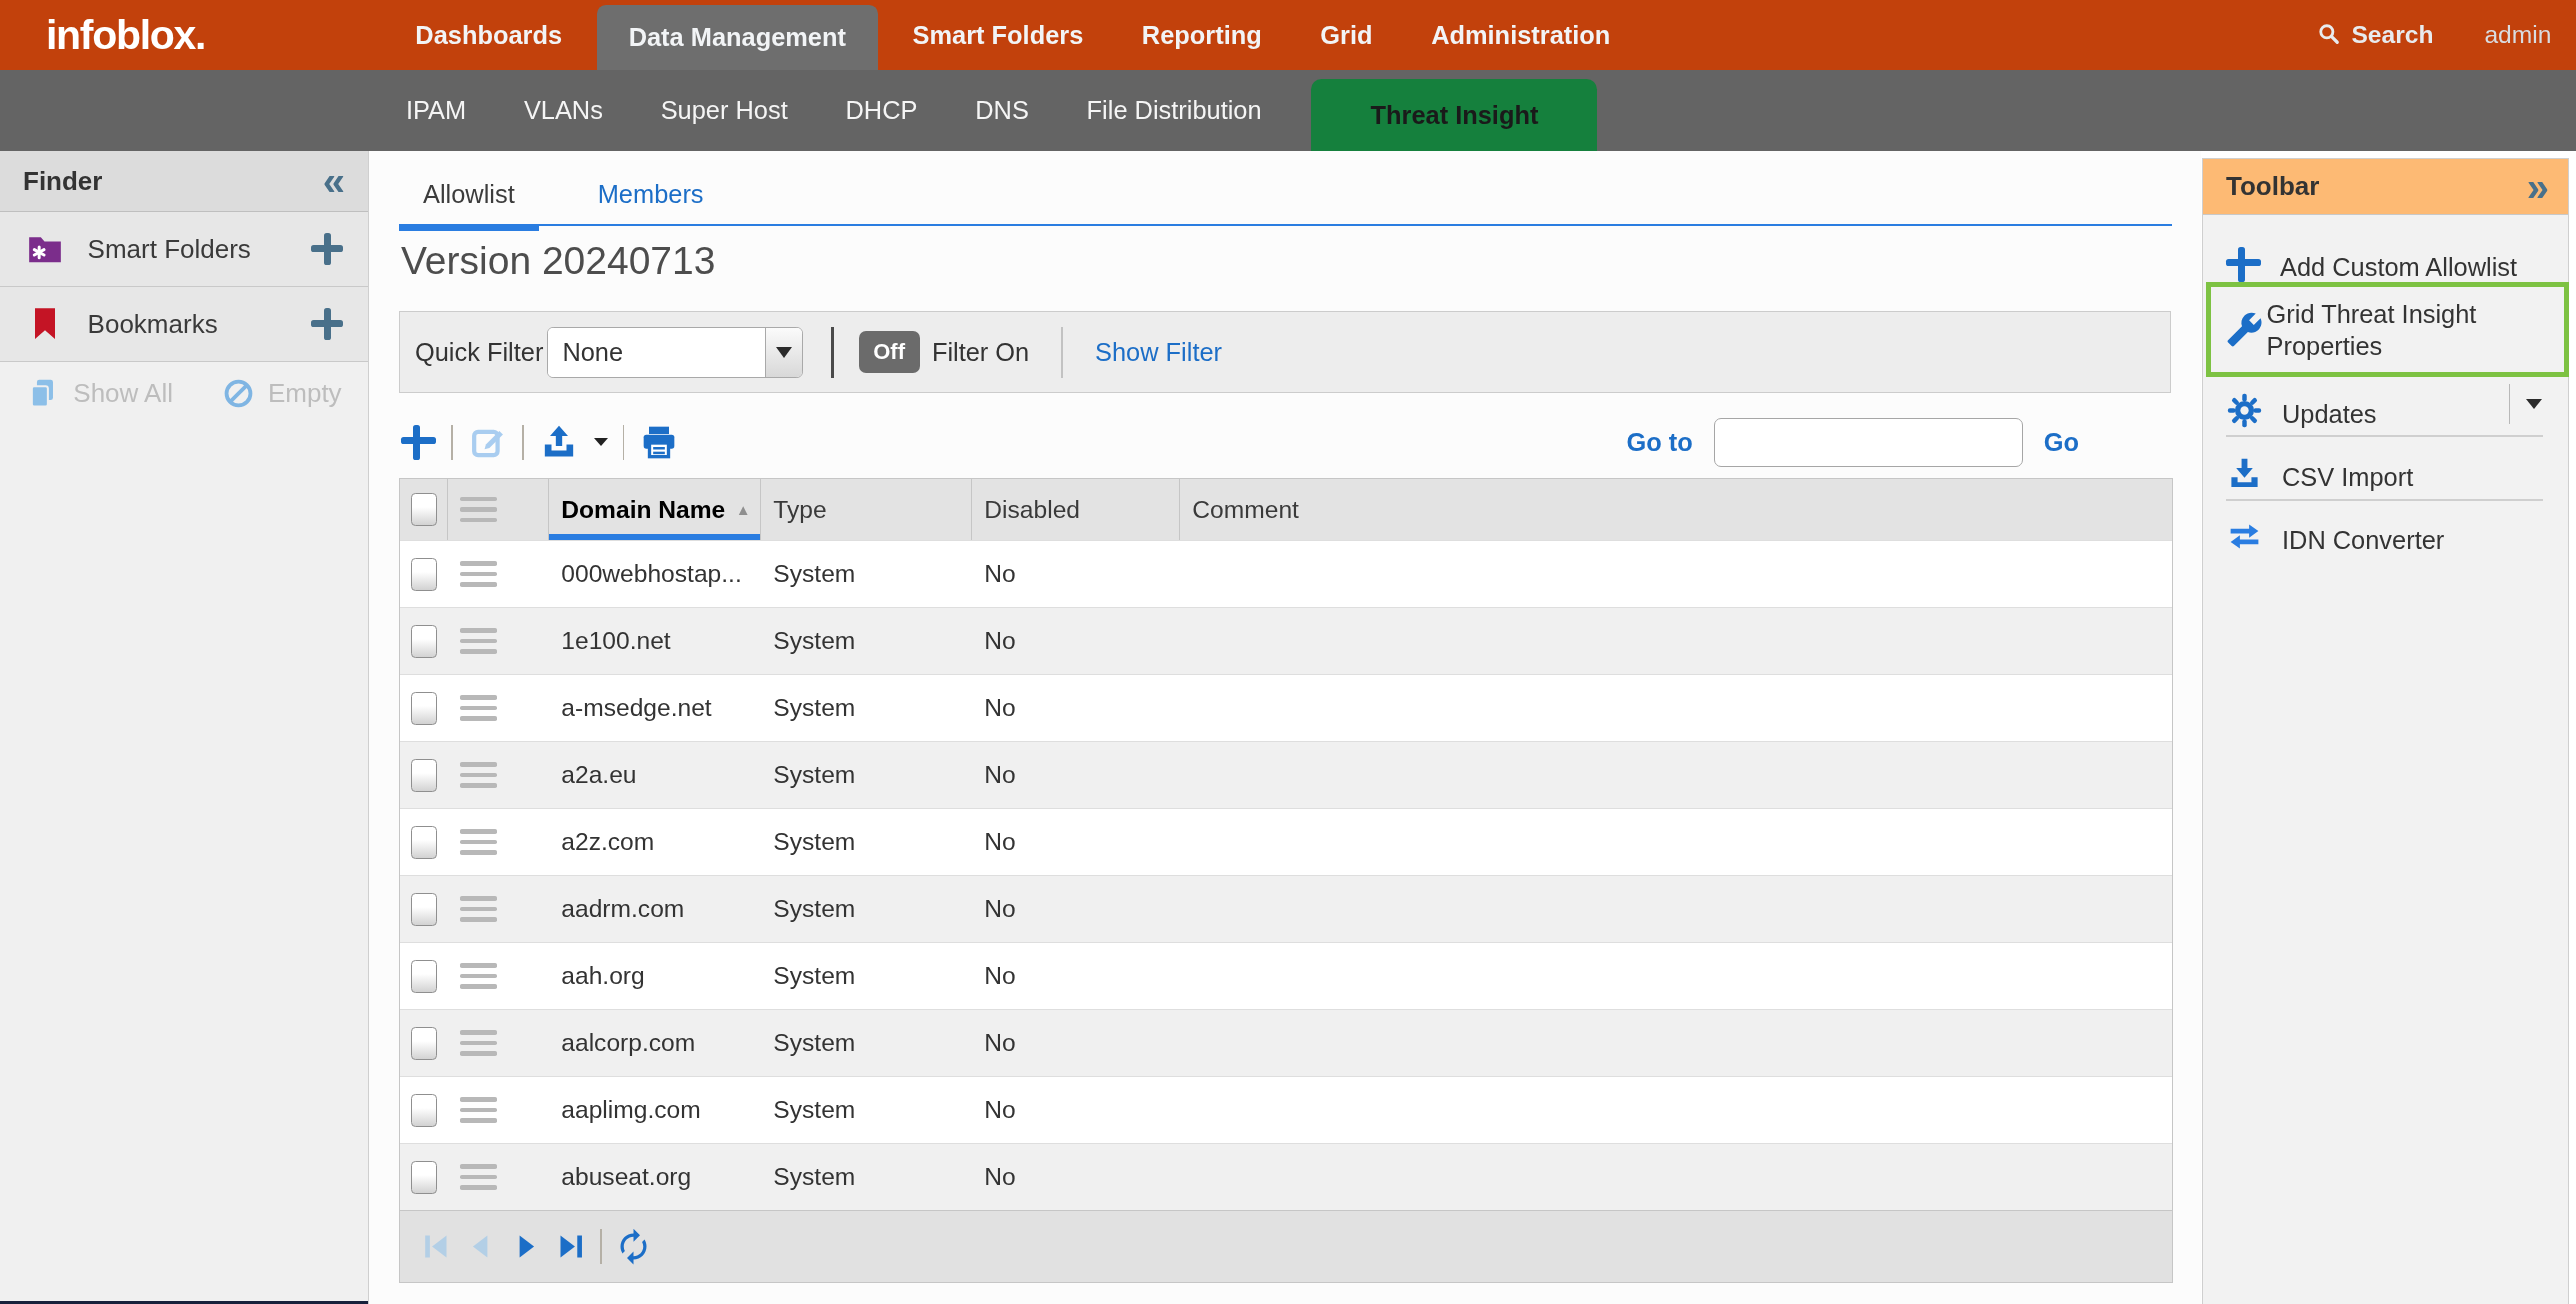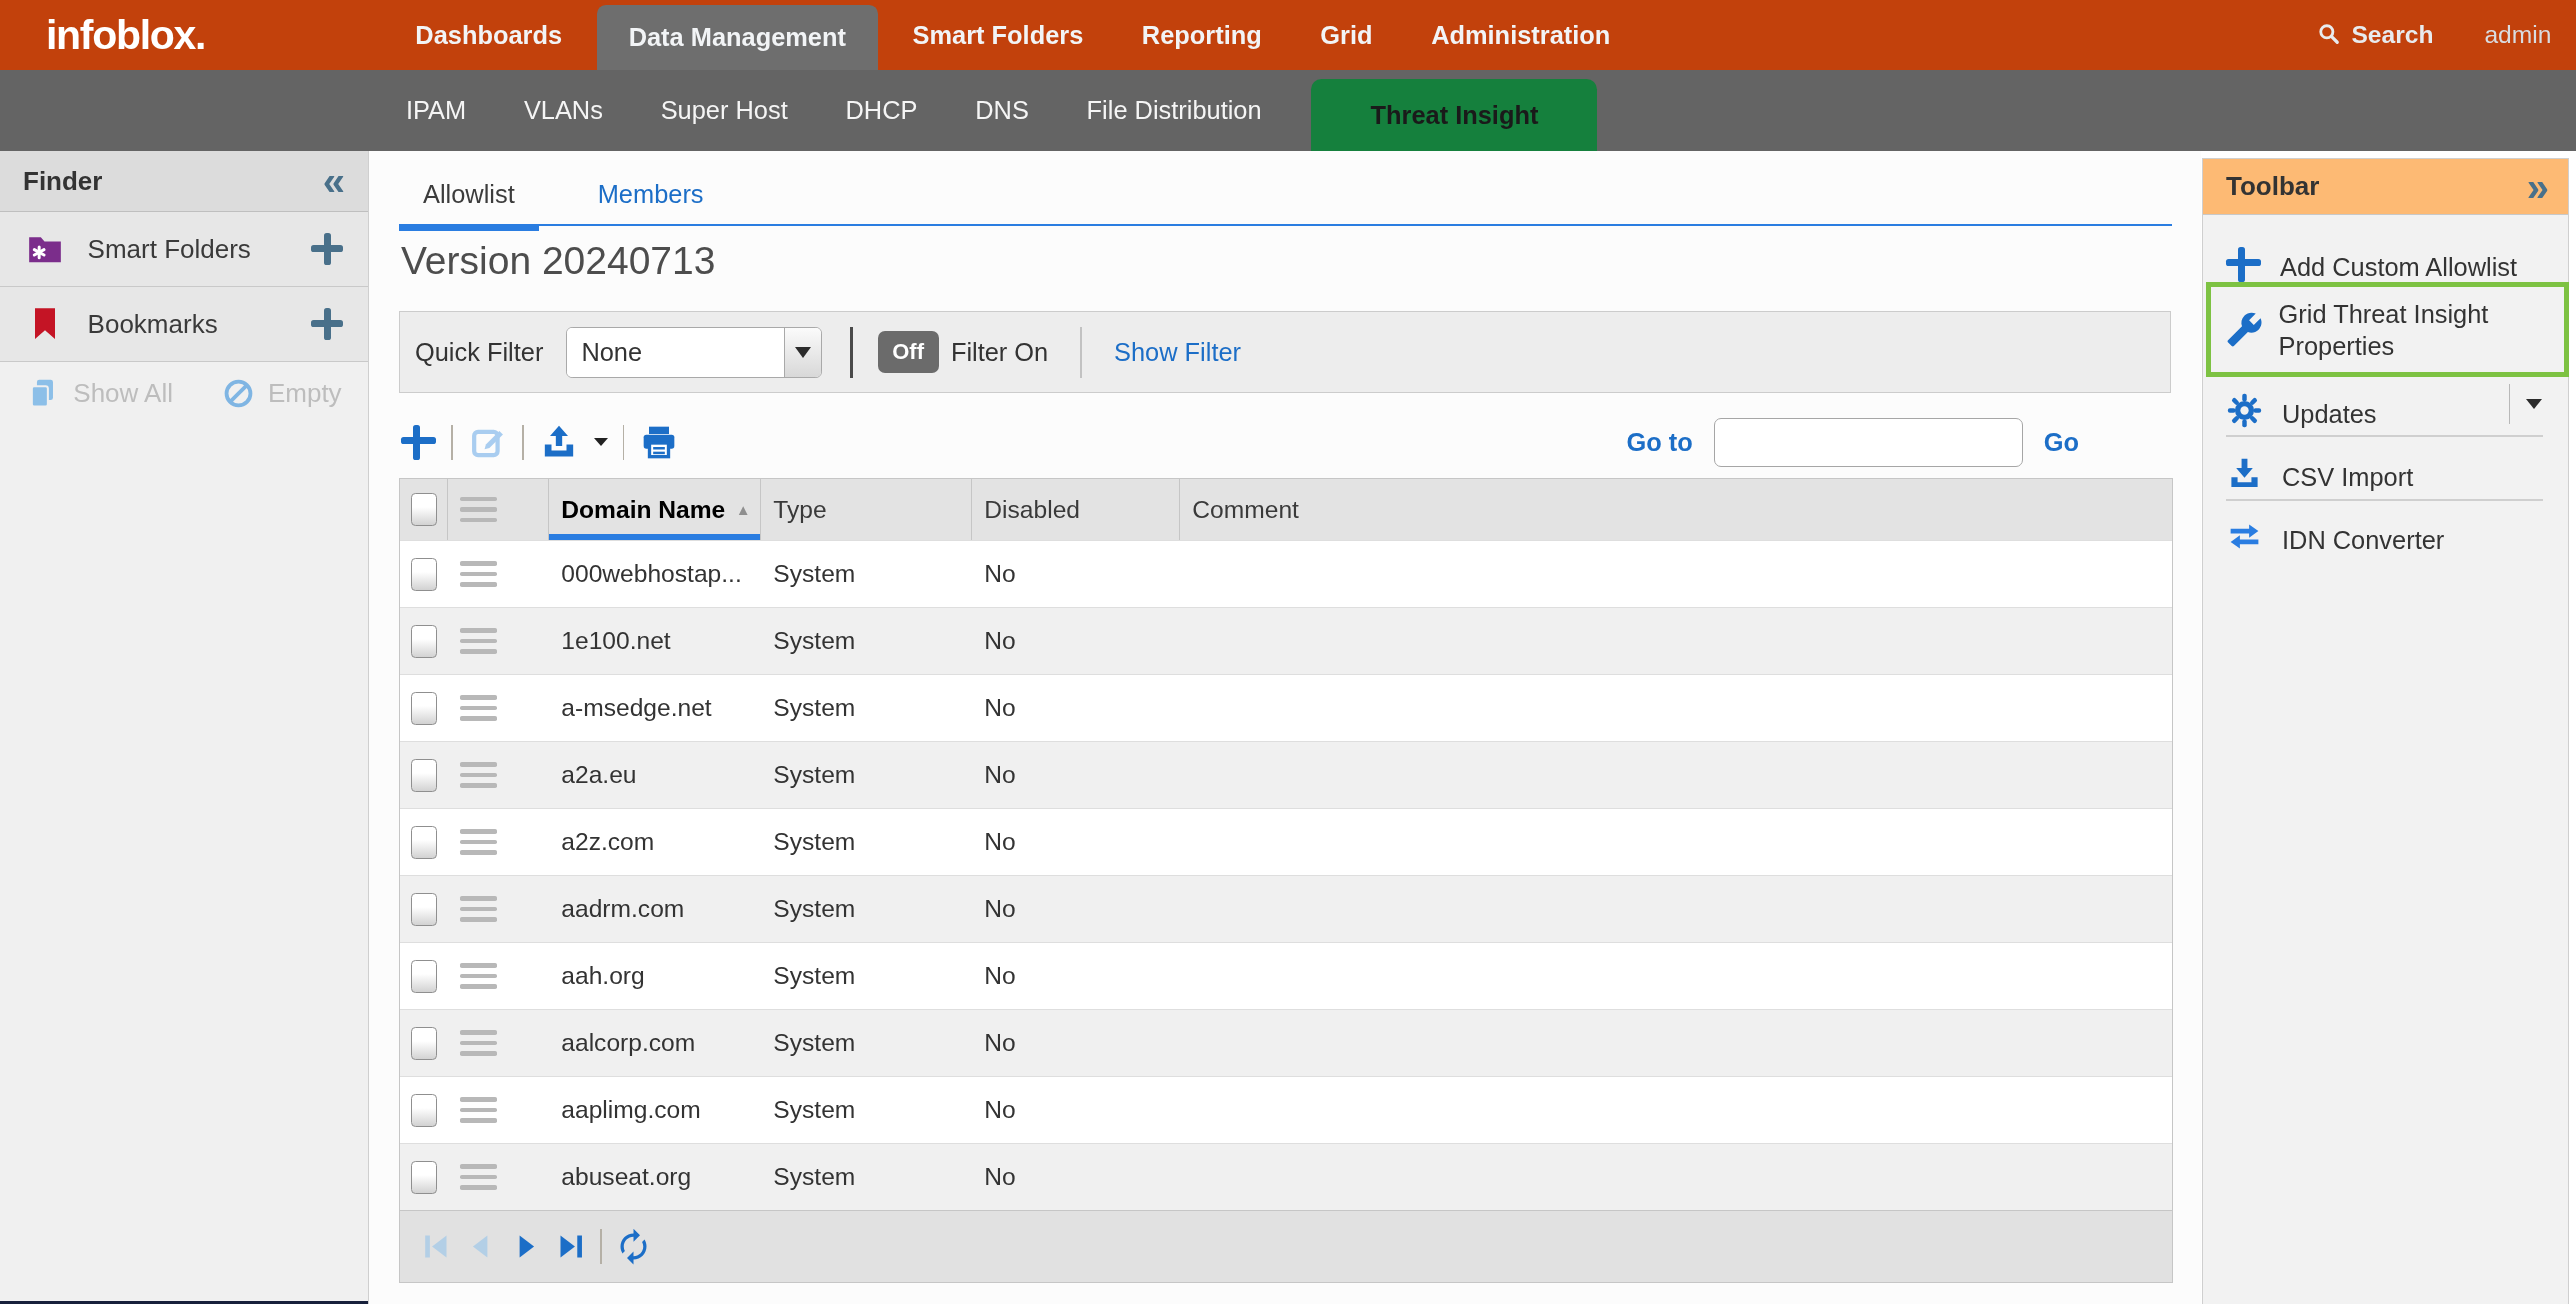--- a/index.html
+++ b/index.html
@@ -69,21 +69,21 @@
   .tab.active::after { content: ""; position: absolute; left: 0; right: 0; bottom: -4.4px;
     height: 6.1px; background: #2a7de1; }
   .tab.link { color: #1c6ec7; margin-left: 35px; }
   .page-title { position: absolute; left: 32px; top: 88px; font-size: 39px;
     font-weight: 400; color: #4d4d4d; }
 
   .filter-panel { position: absolute; left: 30px; top: 160px; width: 1772px; height: 82px;
     background: #ededed; border: 0.9px solid #cccccc; display: flex; align-items: center;
     padding-left: 15px; }
   .qf-label { font-size: 25.4px; color: #333; }
-  .qf-select { margin-left: 23px; width: 256px; height: 51px; display: flex;
+  .qf-select { margin-left: 4px; width: 256px; height: 51px; display: flex;
     border: 0.9px solid #a9a9a9; border-radius: 6.1px; overflow: hidden; background: #fff; cursor: pointer; }
   .qf-value { flex: 1; display: flex; align-items: center; padding-left: 14px;
     font-size: 25.4px; color: #333; background: #ffffff; }
   .qf-btn { width: 37px; display: flex; align-items: center; justify-content: center;
     background: linear-gradient(#fbfbfb, #d8d8d8); border-left: 0.9px solid #a9a9a9; }
   .vsep-dark { width: 2.6px; height: 51px; background: #4a4a4a; margin: 0 24.6px 0 28px; }
   .off-badge { width: 61px; height: 42px; border-radius: 7px; background: #6b6b6b;
     color: #fff; font-size: 22px; font-weight: 700; display: flex; align-items: center;
     justify-content: center; }
   .filter-on { margin-left: 12.3px; font-size: 25.4px; color: #333; }
@@ -132,21 +132,21 @@
     background: #f2f2f2; border-left: 0.9px solid #cfcfcf; border-right: 0.9px solid #cfcfcf;
     border-top: 0.9px solid #cfcfcf; }
   .toolbar-header { height: 56px; background: #fdba74; border-bottom: 0.9px solid #c8c8c8;
     display: flex; align-items: center; padding: 0 19px 0 23px; }
   .toolbar-title { font-size: 26px; font-weight: 700; color: #333; flex: 1; }
   .tb-item { position: absolute; left: 23px; right: 0; height: 49px; display: flex;
     align-items: flex-end; gap: 19px; cursor: pointer; }
   .tb-label { font-size: 25.4px; color: #333; }
   .tb-add { top: 74px; }
   .tb-green { position: absolute; left: 2.6px; right: -0.9px; top: 123px; height: 95px;
-    border: 5.3px solid #7dc242; display: flex; align-items: center; gap: 16px;
+    border: 5.3px solid #7dc242; display: flex; align-items: center; gap: 4px;
     padding-left: 15px; cursor: pointer; }
   .tb-green .tb-label { line-height: 32px; width: 246px; }
   .tb-updates { top: 221px; }
   .tb-updates .upd-sep { position: absolute; right: 58px; top: 4.4px; width: 0.9px;
     height: 40px; background: #b8b8b8; }
   .tb-updates .caret-down { position: absolute; right: 26px; top: 19px;
     border-left-width: 8px; border-right-width: 8px; border-top-width: 10.5px; }
   .tb-hr { position: absolute; left: 23px; right: 24.6px; height: 1.8px; background: #cfcfcf; }
   .hr1 { top: 276px; } .hr2 { top: 340px; }
   .tb-csv { top: 284px; }

